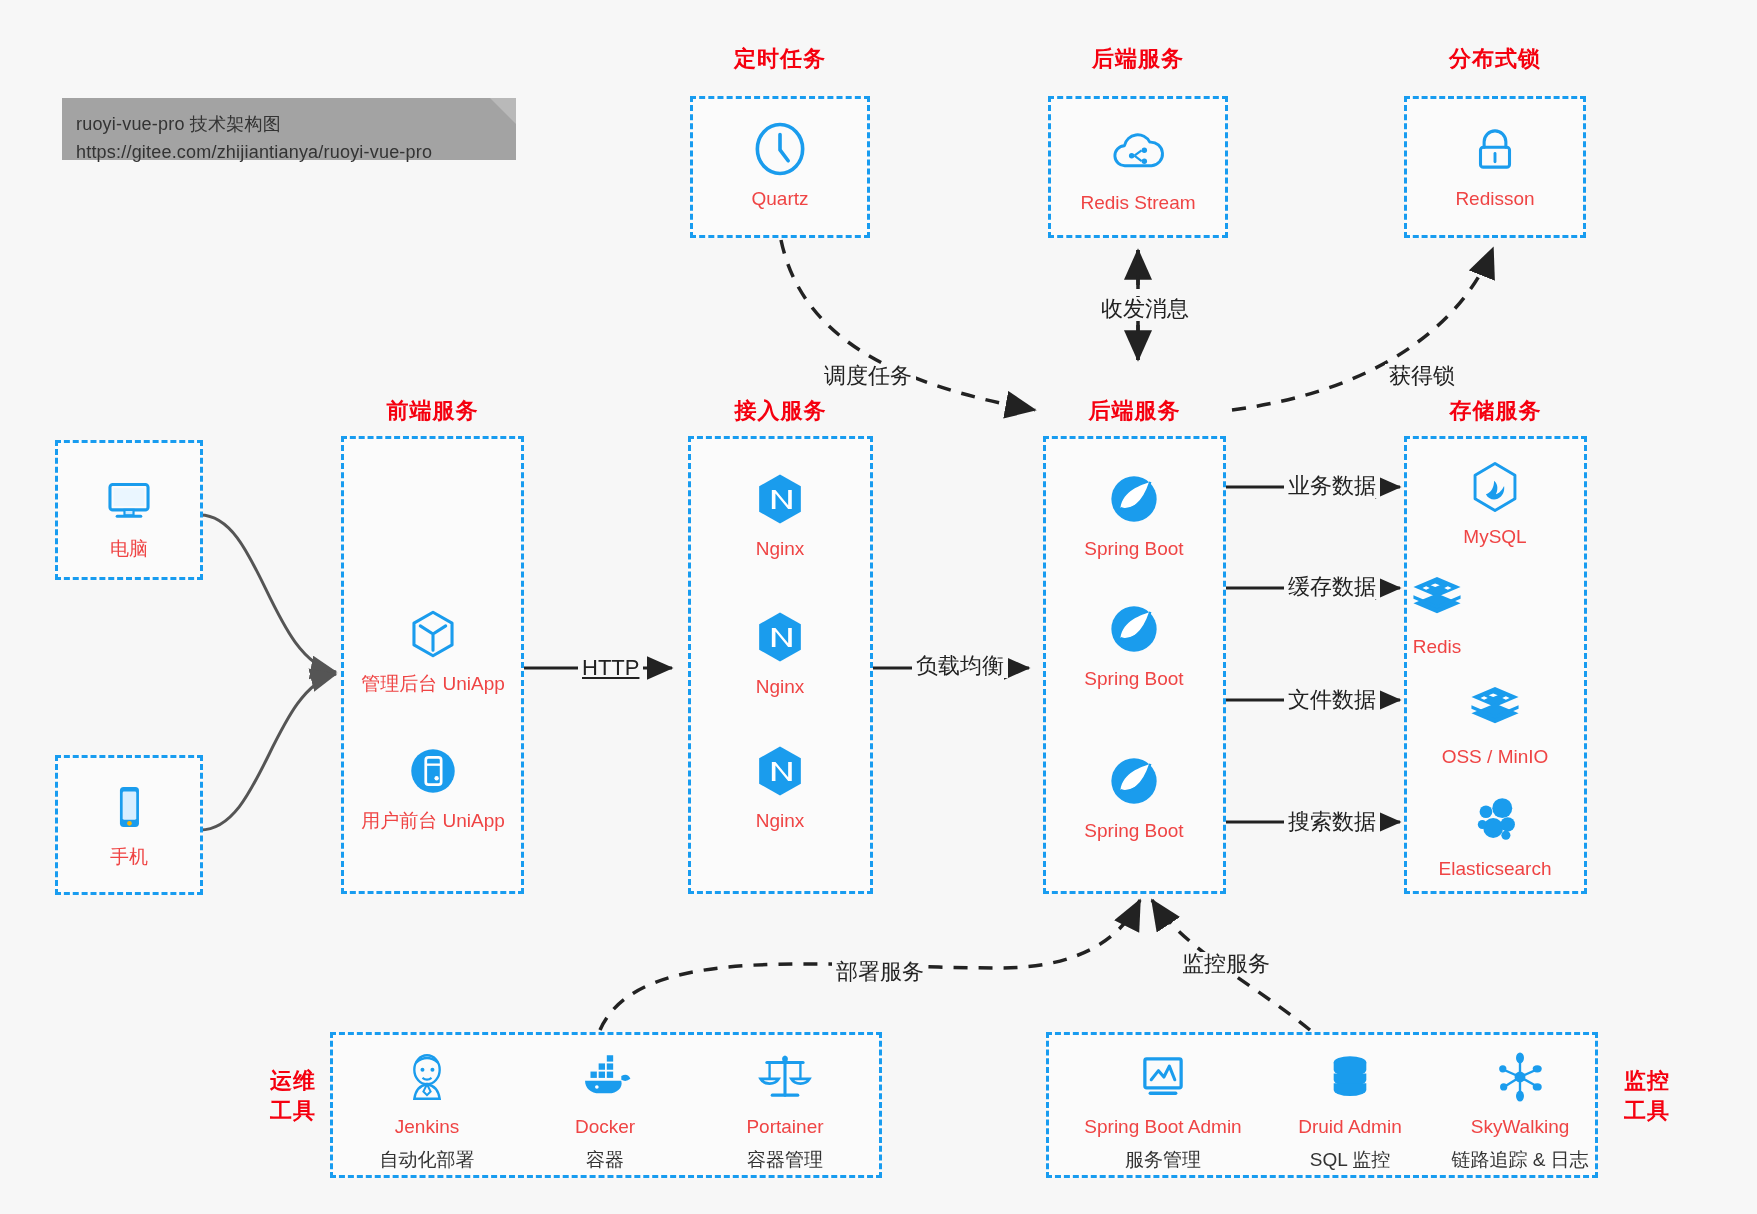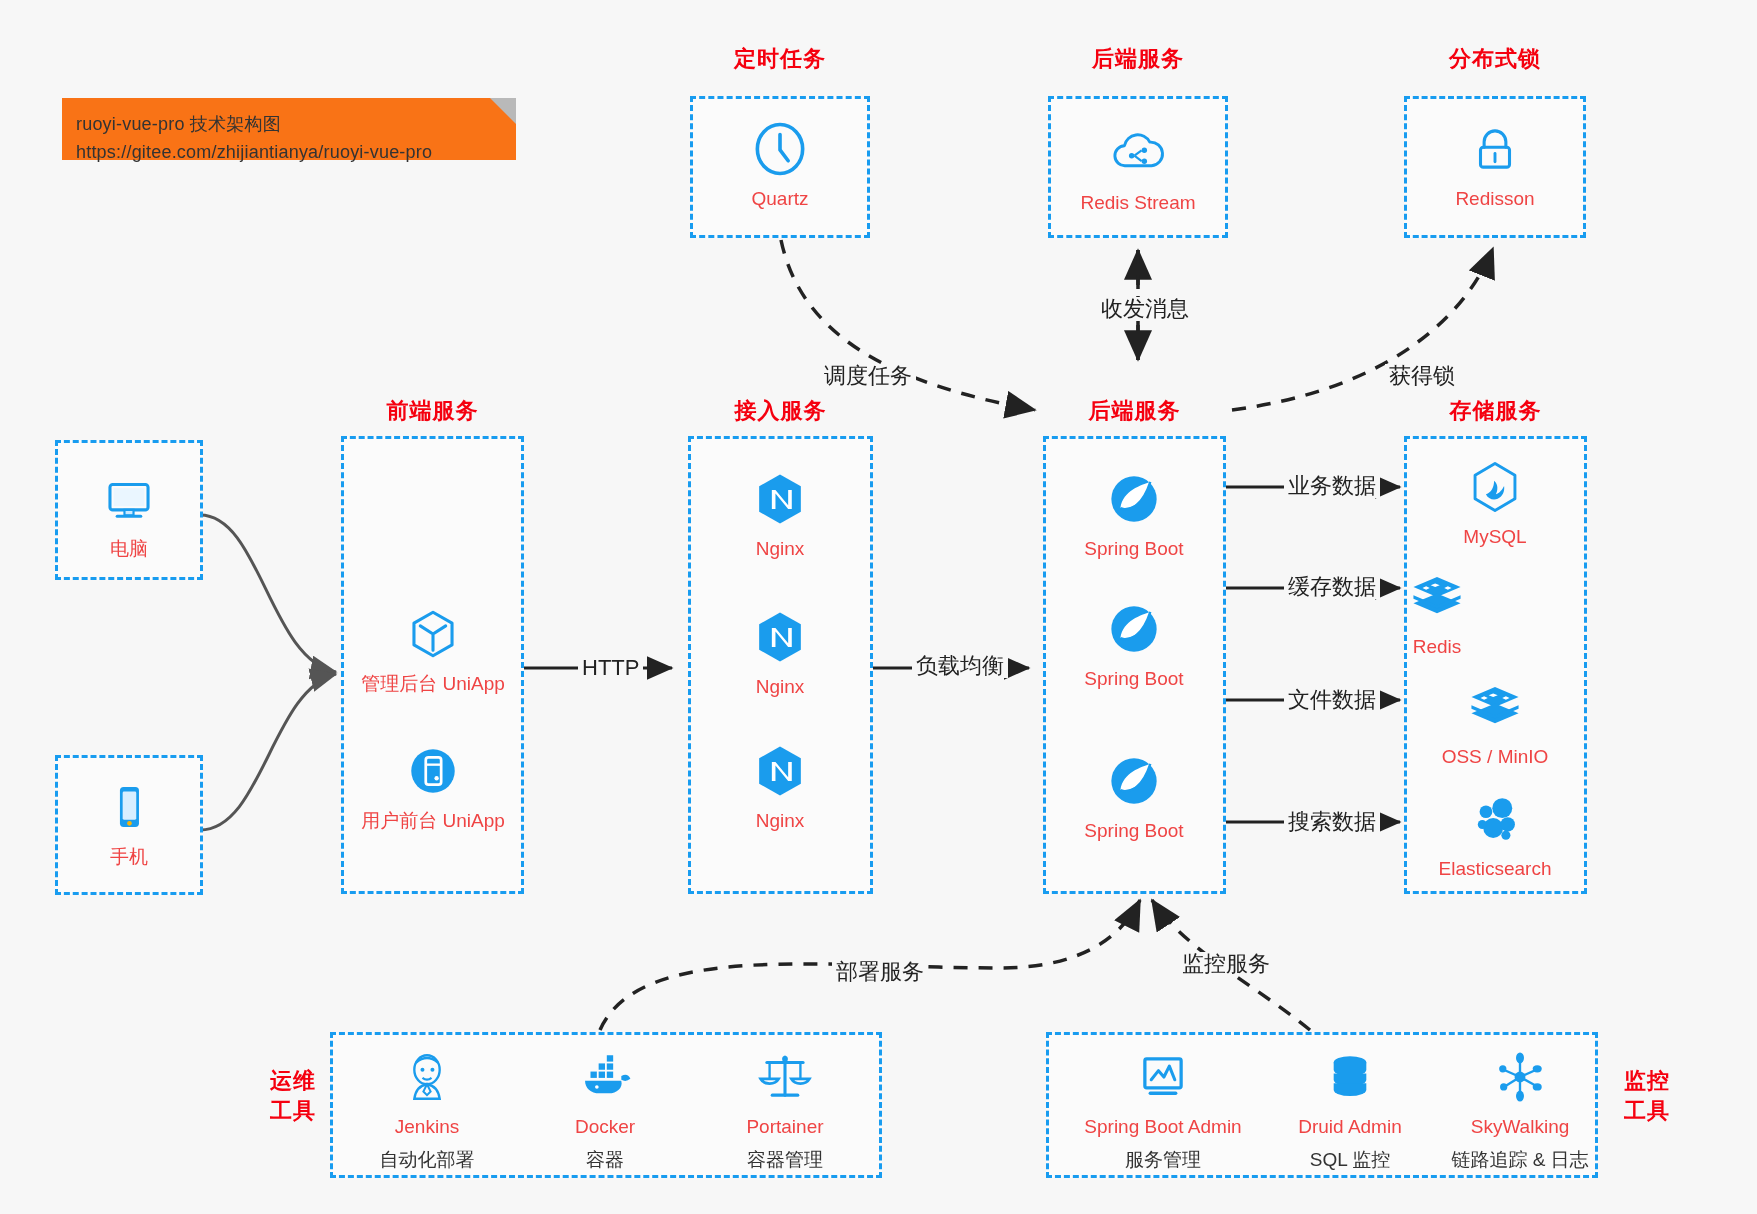--- a/index.html
+++ b/index.html
@@ -7,21 +7,21 @@
     width:1757px;height:1214px;
     background:#f7f7f7;
     font-family:"Liberation Sans","DejaVu Sans",sans-serif;
     position:relative;overflow:hidden;
   }
   #stage{position:absolute;left:0;top:0;width:1757px;height:1214px;}
 
   
   .note{
     position:absolute;left:62px;top:98px;width:454px;height:62px;
-    background:#f97316;
+    background:#a3a3a3;
     padding:12px 14px 0 14px;box-sizing:border-box;
     color:#333;font-size:18px;line-height:28px;letter-spacing:.2px;
   }
   .note .fold{
     position:absolute;right:0;top:0;width:0;height:0;
     border-left:26px solid transparent;border-top:26px solid #b9b9b9;
   }
   .note-line{white-space:nowrap;}
 
   
@@ -374,21 +374,21 @@
       <ellipse cx="32" cy="53" rx="4.4" ry="6" fill="#1a9ced"></ellipse>
       <ellipse cx="13" cy="23" rx="4" ry="4" fill="#1a9ced"></ellipse>
       <ellipse cx="51" cy="23" rx="5" ry="4" fill="#1a9ced"></ellipse>
       <ellipse cx="14" cy="43" rx="4" ry="4" fill="#1a9ced"></ellipse>
       <ellipse cx="51" cy="43" rx="5" ry="4" fill="#1a9ced"></ellipse>
     </svg>
     <div class="cap">SkyWalking</div>
     <div class="sub">链路追踪 &amp; 日志</div>
   </div>
 
-  <div class="elabel" style="left:578px;top:656px;">HTTP</div>
+  <div class="elabel" style="left:578px;top:656px;text-decoration:underline;">HTTP</div>
   <div class="elabel" style="left:912px;top:654px;">负载均衡</div>
   <div class="elabel" style="left:820px;top:364px;">调度任务</div>
   <div class="elabel" style="left:1097px;top:297px;">收发消息</div>
   <div class="elabel" style="left:1385px;top:364px;">获得锁</div>
 
   <div class="elabel" style="left:1284px;top:474px;">业务数据</div>
   <div class="elabel" style="left:1284px;top:575px;">缓存数据</div>
   <div class="elabel" style="left:1284px;top:688px;">文件数据</div>
   <div class="elabel" style="left:1284px;top:810px;">搜索数据</div>
 

